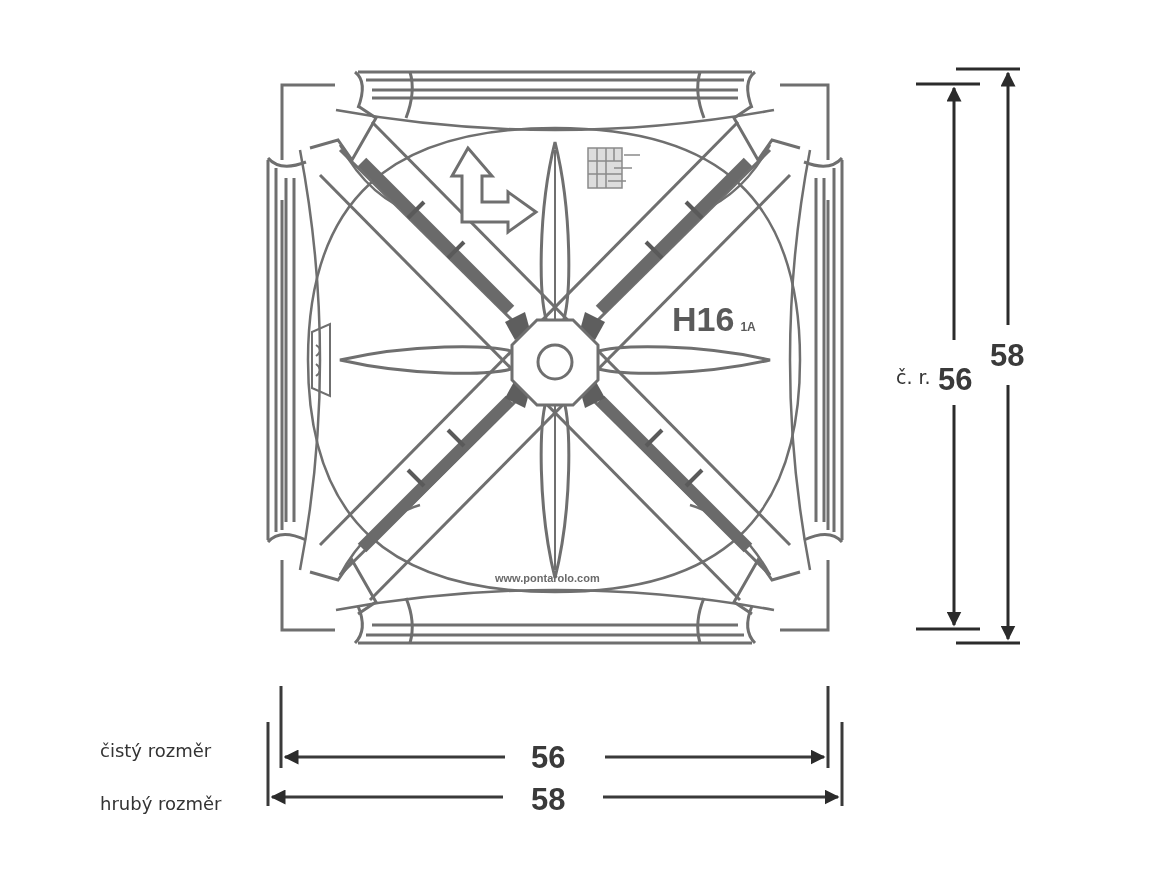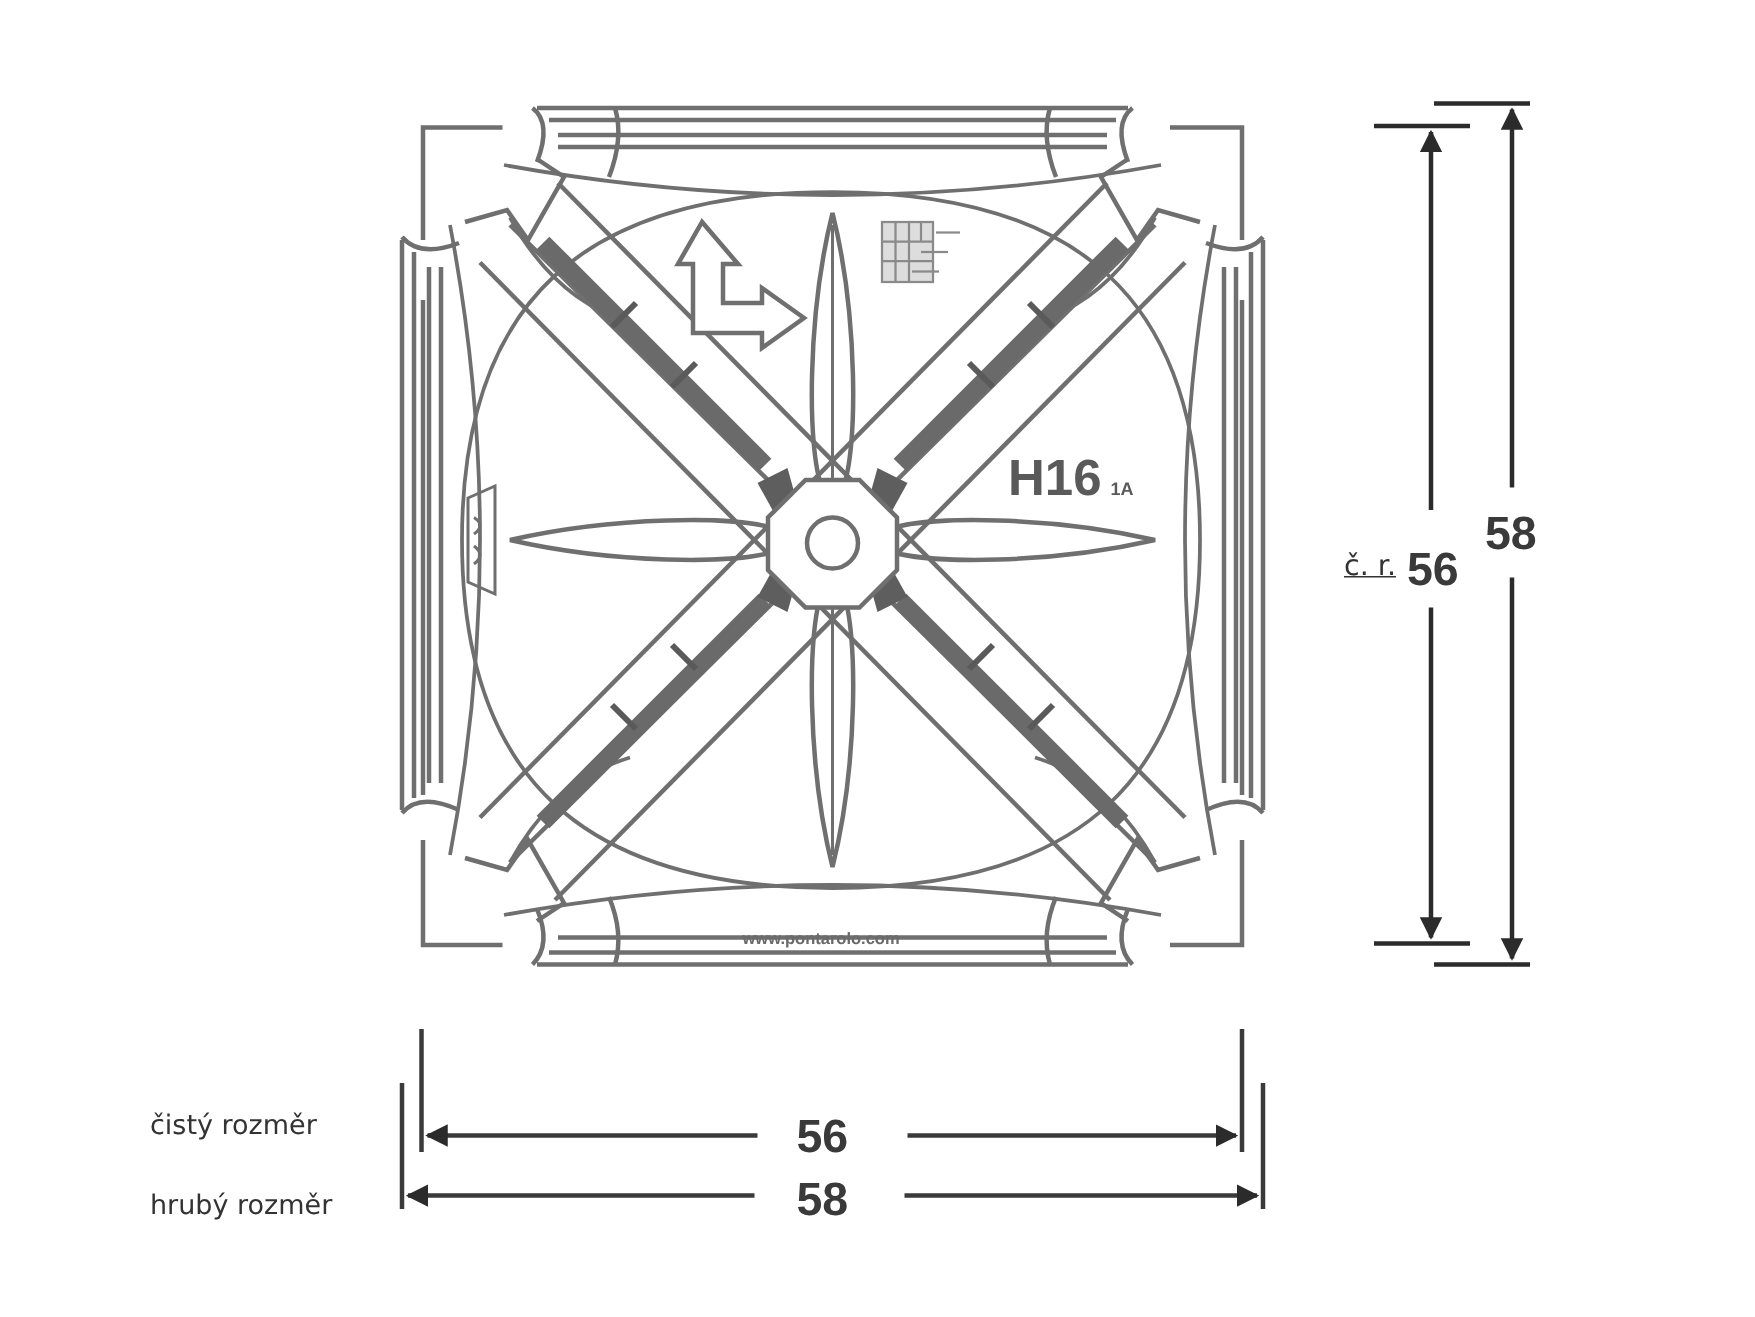--- a/index.html
+++ b/index.html
@@ -1,18 +1,18 @@
 <!DOCTYPE html>
 <html><head>
 <meta charset="utf-8">
 <style>
   html, body { margin: 0; padding: 0; background: #ffffff; }
   body { width: 1170px; height: 878px; position: relative; overflow: hidden; font-family: "DejaVu Sans", sans-serif; }
   .canvas { position: absolute; left: 0; top: 0; width: 1049px; height: 878px; }
-  .lbl { position: absolute; color: #333333; font-family: "DejaVu Sans", sans-serif; white-space: nowrap; text-decoration: underline; }
+  .lbl { position: absolute; color: #333333; font-family: "DejaVu Sans", sans-serif; white-space: nowrap; }
   .dimnum { position: absolute; color: #3a3a3a; font-family: "Liberation Sans", sans-serif; font-weight: bold; white-space: nowrap; background: #ffffff; }
   .legend { position: absolute; font-size: 18px; color: #333333; font-family: "DejaVu Sans", sans-serif; }
   .brand { position: absolute; font-family: "Liberation Sans", sans-serif; font-weight: bold; color: #555555; }
 </style>
 </head>
 <body>
 
 <div class="canvas">
   <svg width="1170" height="878" viewBox="0 0 1170 878" xmlns="http://www.w3.org/2000/svg">
     <defs>
@@ -179,21 +179,21 @@
 
       <line x1="272" y1="797" x2="503" y2="797" marker-start="url(#arrowHead)"></line>
       <line x1="603" y1="797" x2="838" y2="797" marker-end="url(#arrowHead)"></line>
     </g>
   </svg>
 
   
   <div class="brand" style="left:672px; top:300px; font-size:34px; color:#5a5a5a;">
     <span>H16</span><span style="font-size:12px; margin-left:6px;">1A</span>
   </div>
-  <div class="brand" style="left:495px; top:572px; font-size:11px; color:#6a6a6a;margin-top:48px;">www.pontarolo.com</div>
+  <div class="brand" style="left:495px; top:572px; font-size:11px; color:#6a6a6a;">www.pontarolo.com</div>
 
   
   <div class="lbl" style="left:896px; top:366px; font-size:19px;">č. r.</div>
   <div class="dimnum" style="left:938px; top:360px; font-size:31px; padding:2px 0;">56</div>
   <div class="dimnum" style="left:990px; top:336px; font-size:31px; padding:2px 0;">58</div>
 
   
   <div class="dimnum" style="left:531px; top:740px; font-size:31px;">56</div>
   <div class="dimnum" style="left:531px; top:782px; font-size:31px;">58</div>
 

